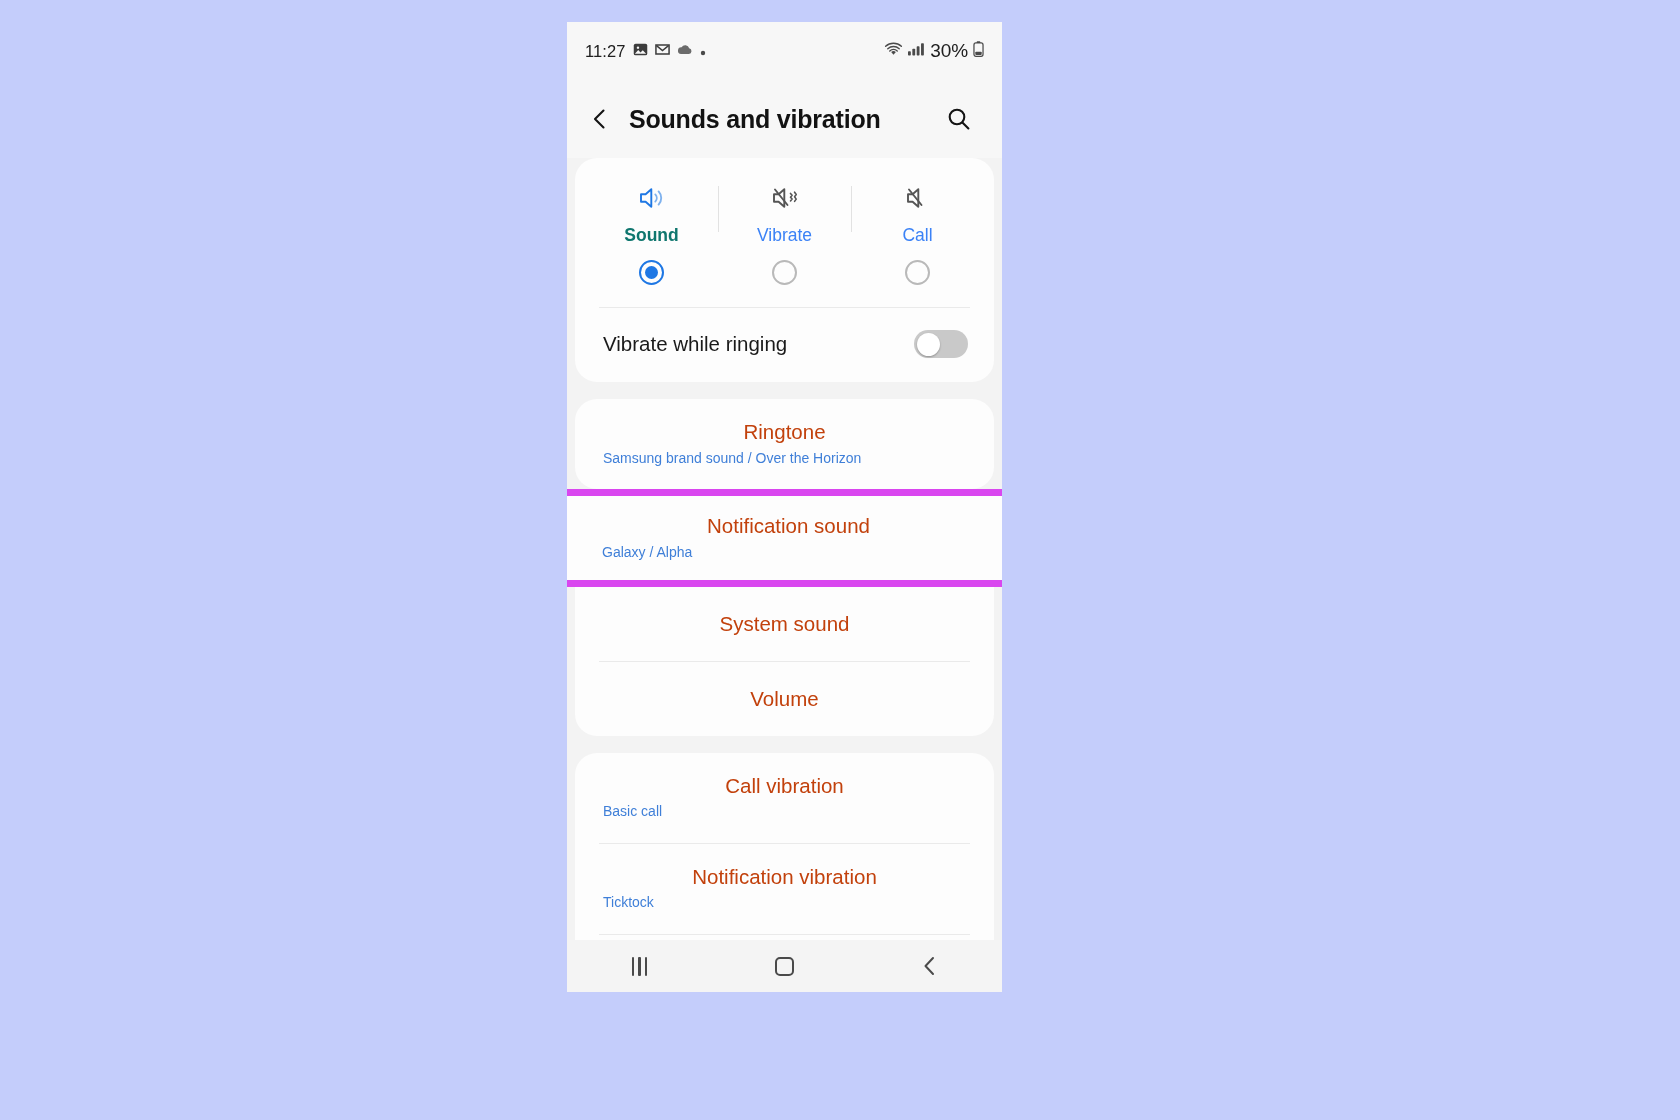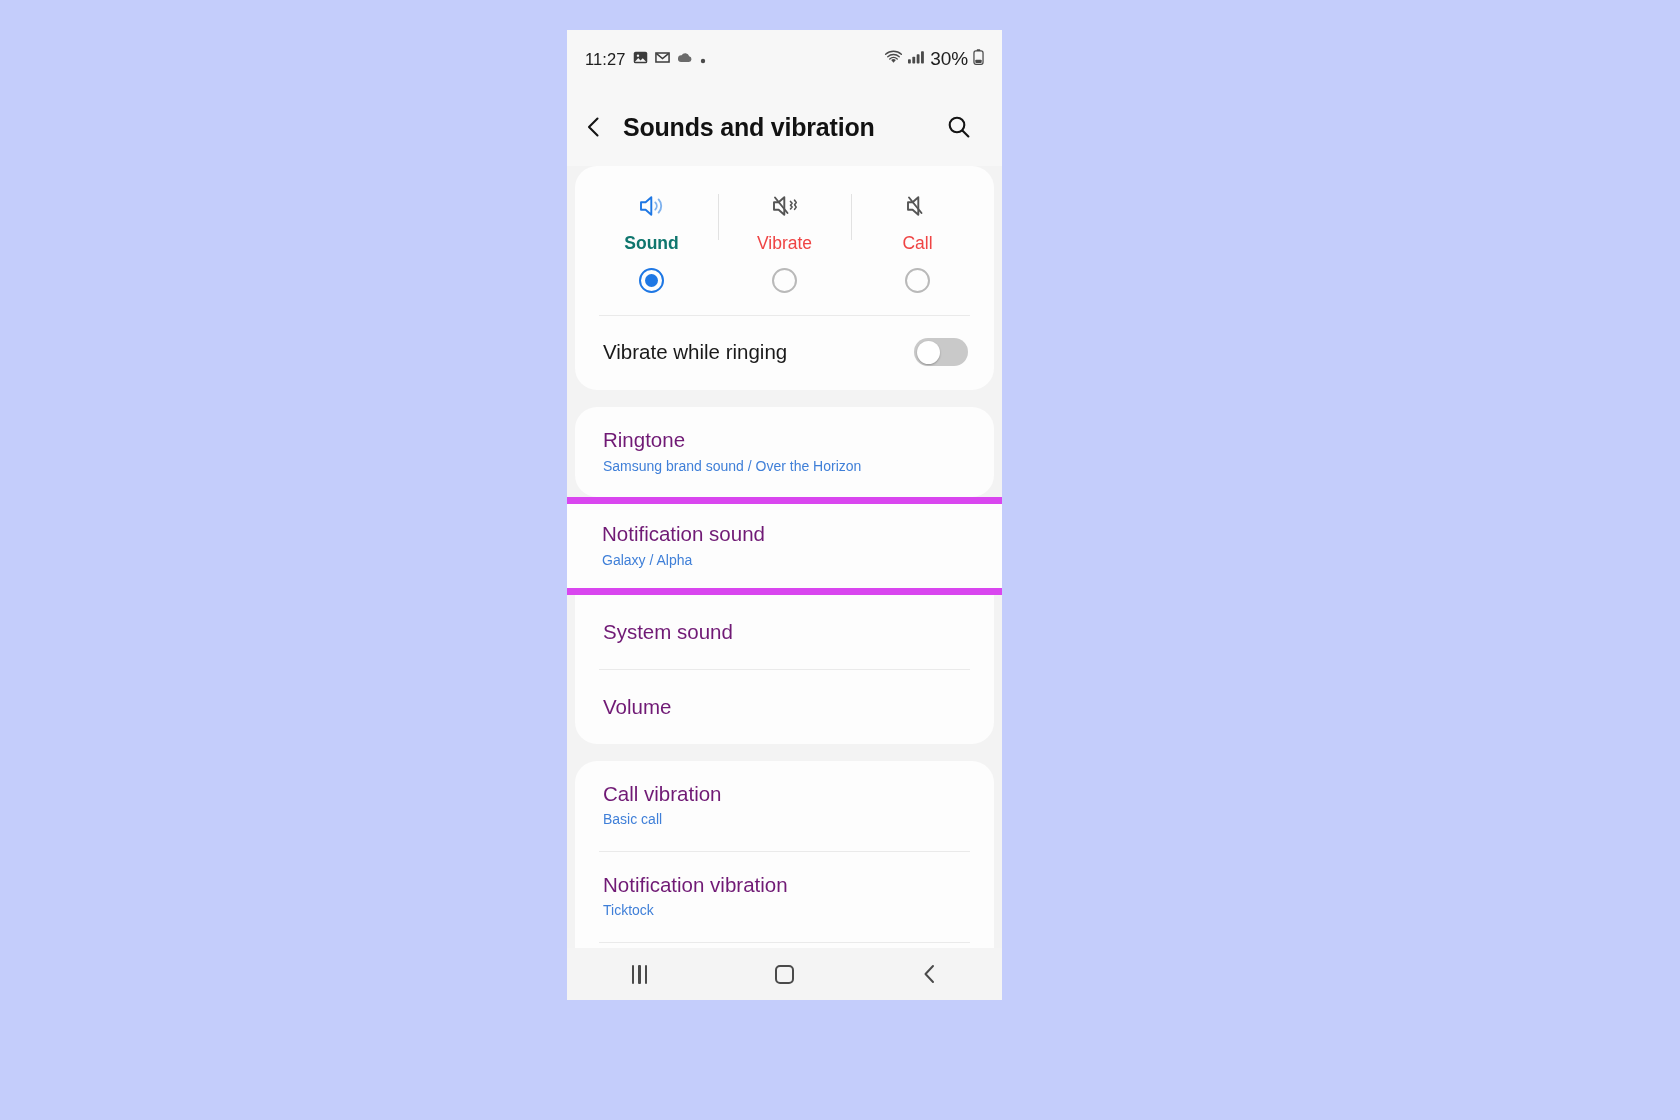--- a/index.html
+++ b/index.html
@@ -6,21 +6,21 @@
   body{
     width:1680px;height:1120px;
     background:#c4cdfb;
     font-family:"Liberation Sans","DejaVu Sans",sans-serif;
     overflow:hidden;
   }
   .stage{position:relative;width:1680px;height:1120px;}
 
   
   .phone{
-    position:absolute;left:567px;top:30px;width:435px;height:970px;
+    position:absolute;left:567px;top:22px;width:435px;height:970px;
     background:#f3f3f3;
     overflow:hidden;
     display:flex;flex-direction:column;
   }
 
   
   .statusbar{
     height:58px;flex:0 0 58px;
     background:#f7f7f7;
     display:flex;align-items:center;
@@ -31,21 +31,21 @@
   .sb-time{font-size:16.5px;color:#202020;letter-spacing:.1px;}
   .sb-right{margin-left:auto;display:flex;align-items:center;gap:5px;}
   .sb-batt-text{font-size:19px;color:#202020;letter-spacing:-.1px;}
   .ic{display:block;}
 
   
   .header{
     flex:0 0 78px;height:78px;
     background:#f7f7f7;
     display:flex;align-items:center;
-    padding:0 26px 0 10px;box-sizing:border-box;
+    padding:0 26px 0 16px;box-sizing:border-box;
   }
   .back-btn{width:34px;height:34px;display:flex;align-items:center;justify-content:center;cursor:pointer;}
   .page-title{
     font-size:25px;font-weight:bold;color:#121212;
     margin-left:12px;letter-spacing:-.2px;white-space:nowrap;
   }
   .search-btn{margin-left:auto;width:34px;height:34px;display:flex;align-items:center;justify-content:center;cursor:pointer;}
 
   
   .body{
@@ -63,21 +63,21 @@
   
   .mode-row{display:flex;padding:22px 10px 6px 10px;}
   .mode-col{
     flex:1;display:flex;flex-direction:column;align-items:center;
     position:relative;cursor:pointer;
   }
   .mode-col + .mode-col:before{
     content:"";position:absolute;left:0;top:6px;bottom:14px;width:1px;background:#e2e2e2;
   }
   .mode-icon{height:36px;display:flex;align-items:center;justify-content:center;}
-  .mode-label{margin-top:9px;font-size:17.5px;color:#ef4444;}
+  .mode-label{margin-top:9px;font-size:17.5px;color:#3b82f6;}
   .mode-col.active .mode-label{color:#0f766e;font-weight:bold;}
   .radio-row{display:flex;padding:8px 10px 22px 10px;}
   .radio-cell{flex:1;display:flex;justify-content:center;cursor:pointer;}
   .radio{
     width:25px;height:25px;border-radius:50%;
     border:2px solid #b9b9b9;box-sizing:border-box;
     display:flex;align-items:center;justify-content:center;
   }
   .radio.on{border-color:#1e77e4;}
   .radio.on:after{content:"";width:13px;height:13px;border-radius:50%;background:#1e77e4;}
@@ -96,21 +96,21 @@
   }
   .switch .knob{
     position:absolute;top:2.5px;left:3px;width:23px;height:23px;border-radius:50%;
     background:#ffffff;box-shadow:0 1px 2px rgba(0,0,0,.28);
   }
 
   
   .srow{
     padding:18px 28px 18px 28px;cursor:pointer;
   }
-  .srow .t{font-size:20.5px;color:#701a75;line-height:1.25;}
+  .srow .t{font-size:20.5px;color:#c2410c;line-height:1.25;text-align:center;}
   .srow .s{font-size:14px;color:#3f7fd8;margin-top:5px;line-height:1.25;}
   .srow.tall{padding-top:20px;padding-bottom:22px;}
 
   
   .hl-wrap{position:relative;margin:0 -8px;}
   .hl-box{
     border:7px solid #d946ef;
     background:#fdfdfd;
     box-sizing:border-box;
   }

